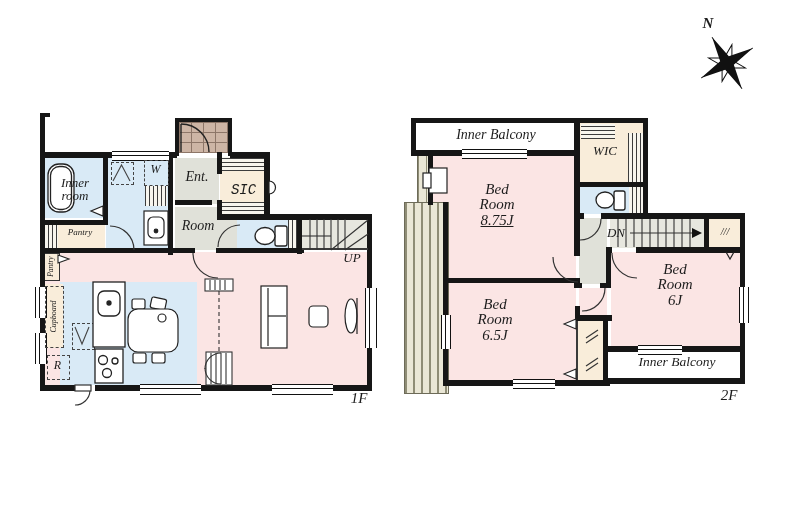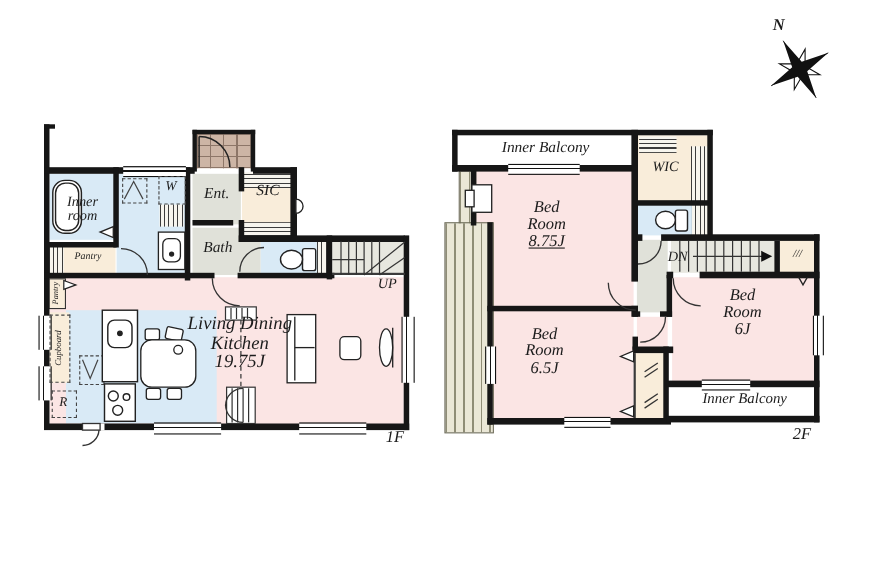--- a/index.html
+++ b/index.html
@@ -266,27 +266,23 @@
     </g>
   </svg>
 
   <div class="lbl" style="left:46px;top:176px;width:58px;font-size:13px;">Inner room</div>
   <div class="lbl" style="left:56px;top:228px;width:48px;font-size:9px;">Pantry</div>
   <div class="vlbl" style="left:42px;top:252px;width:16px;height:28px;">
       <span style="font-size:7.5px;">Pantry</span>
     </div>
   <div class="lbl" style="left:144px;top:163px;width:23px;font-size:12px;">W</div>
   <div class="lbl" style="left:176px;top:170px;width:42px;font-size:14px;">Ent.</div>
-  <div class="lbl" style="left:222px;top:167px;width:43px;font-size:14px;">SIC</div>
-  <div class="lbl" style="left:176px;top:219px;width:44px;font-size:14px;">Bath</div>
+  <div class="lbl" style="left:222px;top:183px;width:43px;font-size:14px;font-family:Liberation Mono, monospace;">SIC</div>
+  <div class="lbl" style="left:176px;top:219px;width:44px;font-size:14px;">Room</div>
   <div class="lbl" style="left:335px;top:251px;width:34px;font-size:13px;">UP</div>
-  <div class="lbl" style="left:156px;top:285px;width:124px;font-size:17px;">
-    <span style="display:block;">Living Dining Kitchen</span>
-    <span style="display:block;">19.75J</span>
-  </div>
   <div class="vlbl" style="left:45px;top:286px;width:17px;height:60px;">
       <span style="font-size:8px;">Cupboard</span>
     </div>
   <div class="lbl" style="left:48px;top:359px;width:19px;font-size:12px;">R</div>
   <div class="lbl" style="left:344px;top:391px;width:30px;font-size:15px;">1F</div>
 
   <div class="lbl" style="left:426px;top:128px;width:140px;font-size:14px;">Inner Balcony</div>
   <div class="lbl" style="left:583px;top:144px;width:44px;font-size:13px;">WIC</div>
   <div class="lbl" style="left:471px;top:182px;width:52px;font-size:15px;">
     <span style="display:block;">Bed Room</span>

